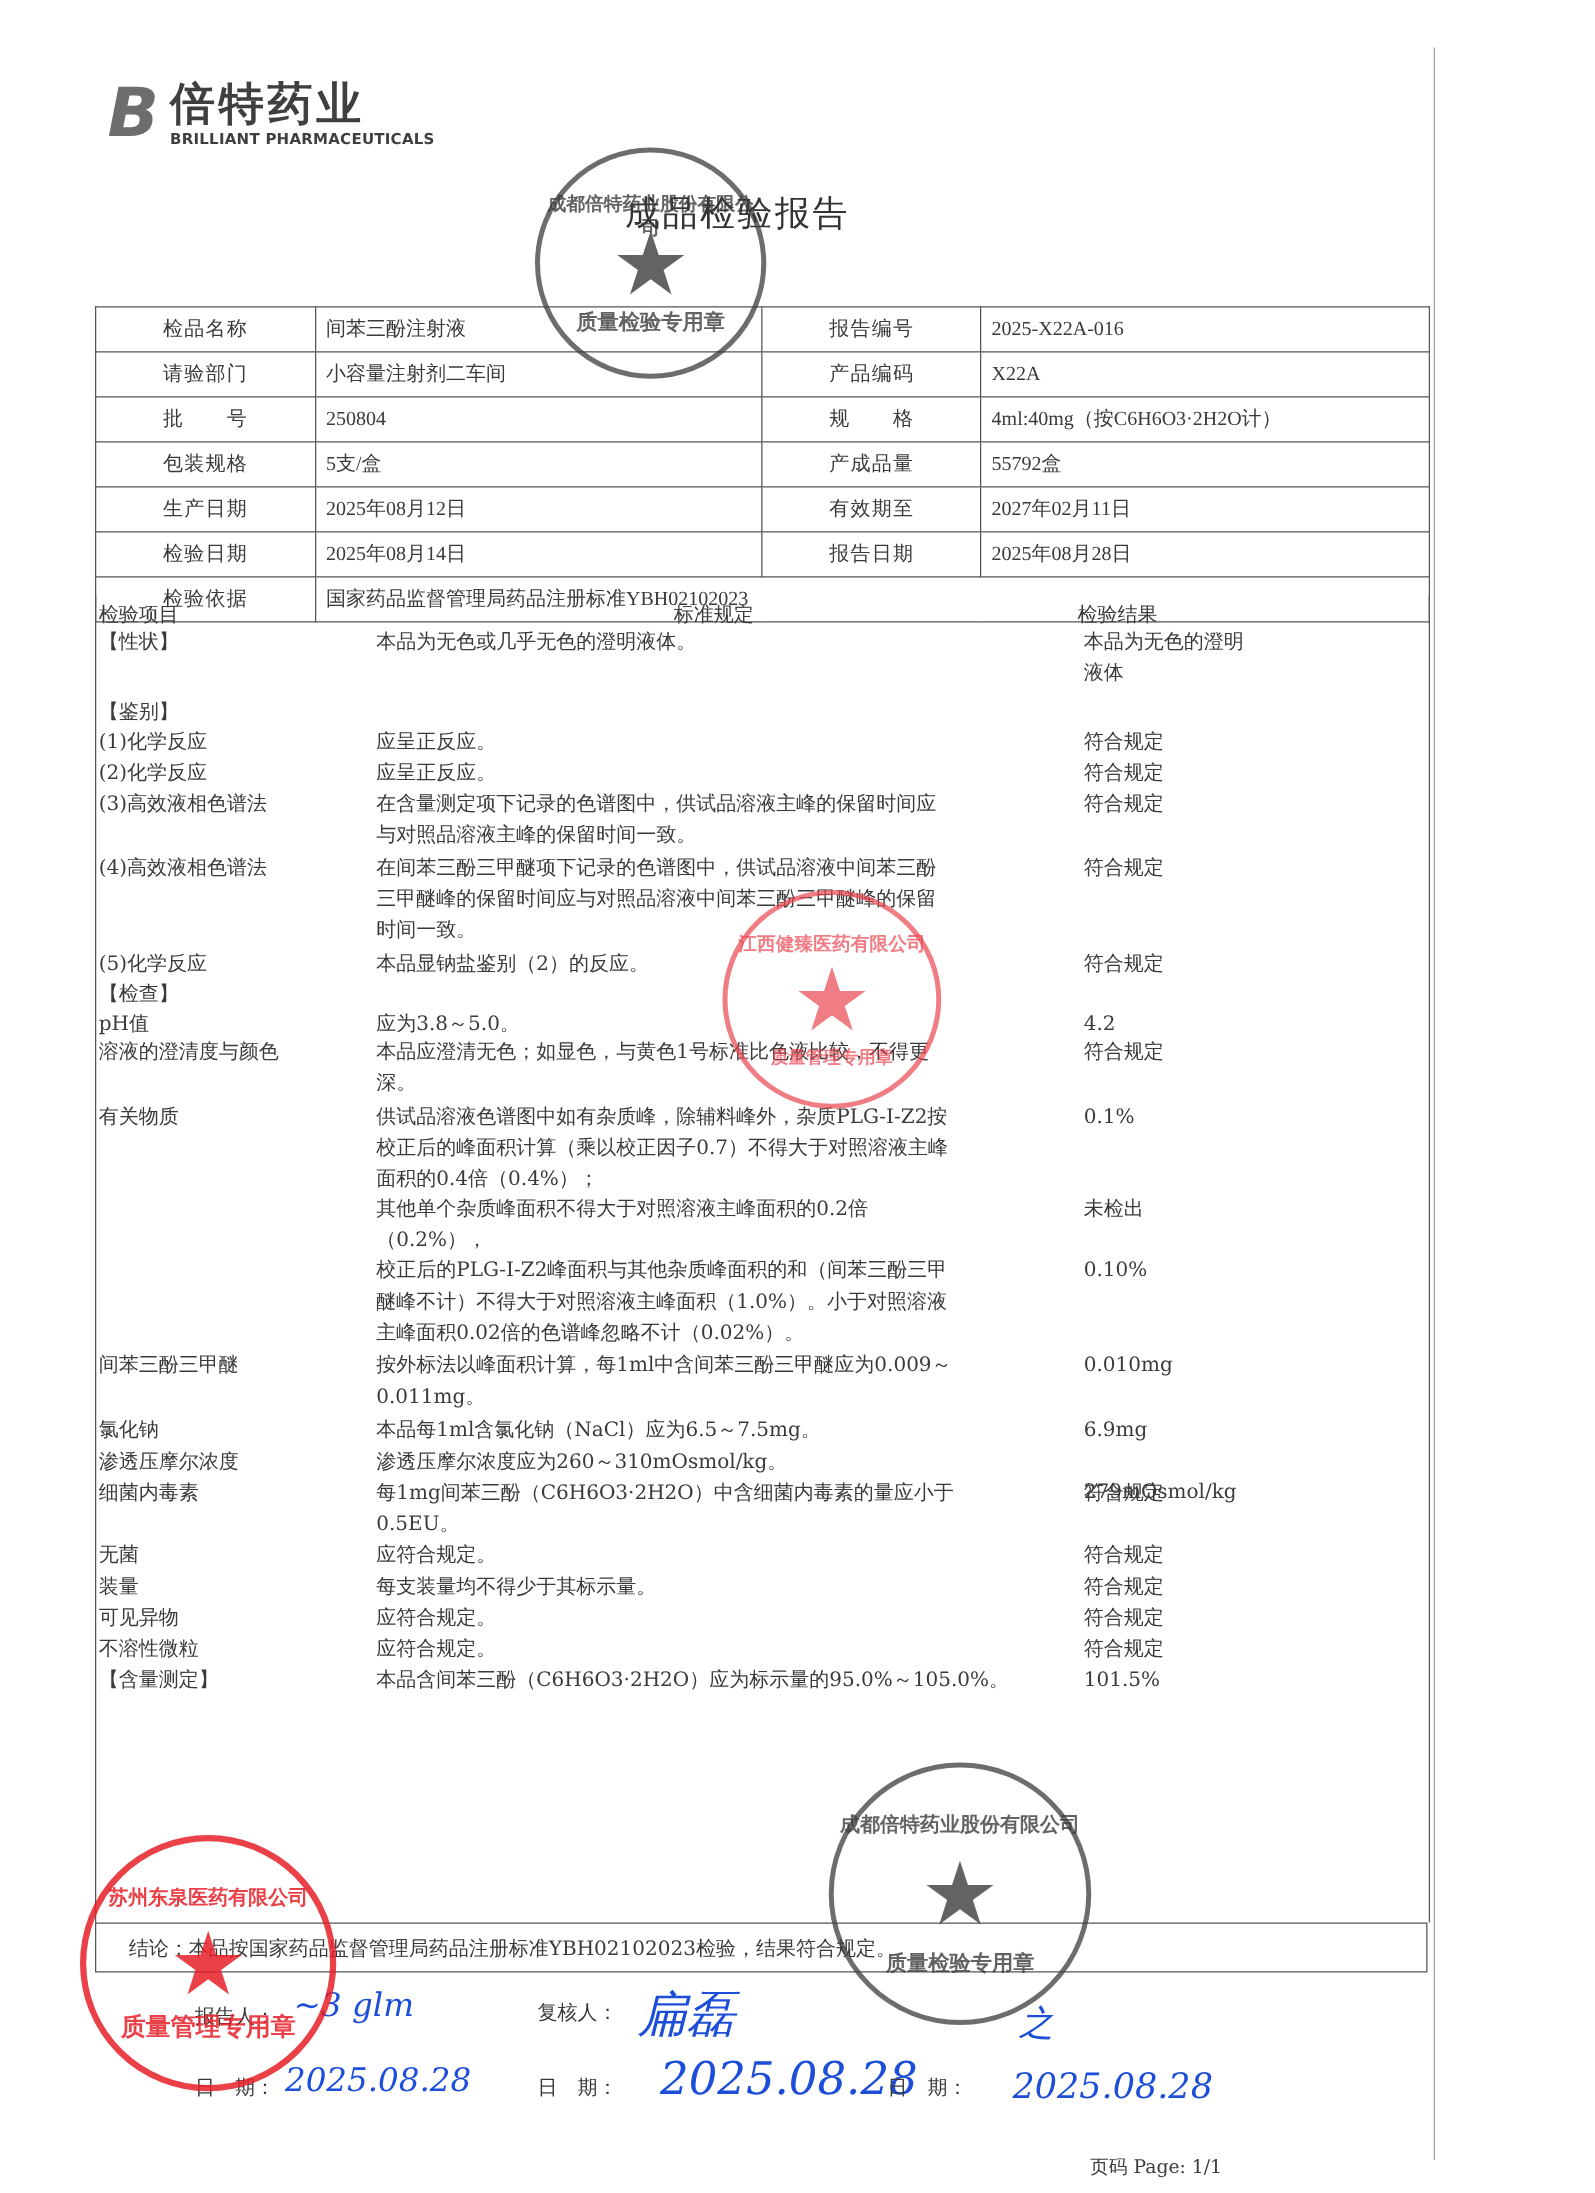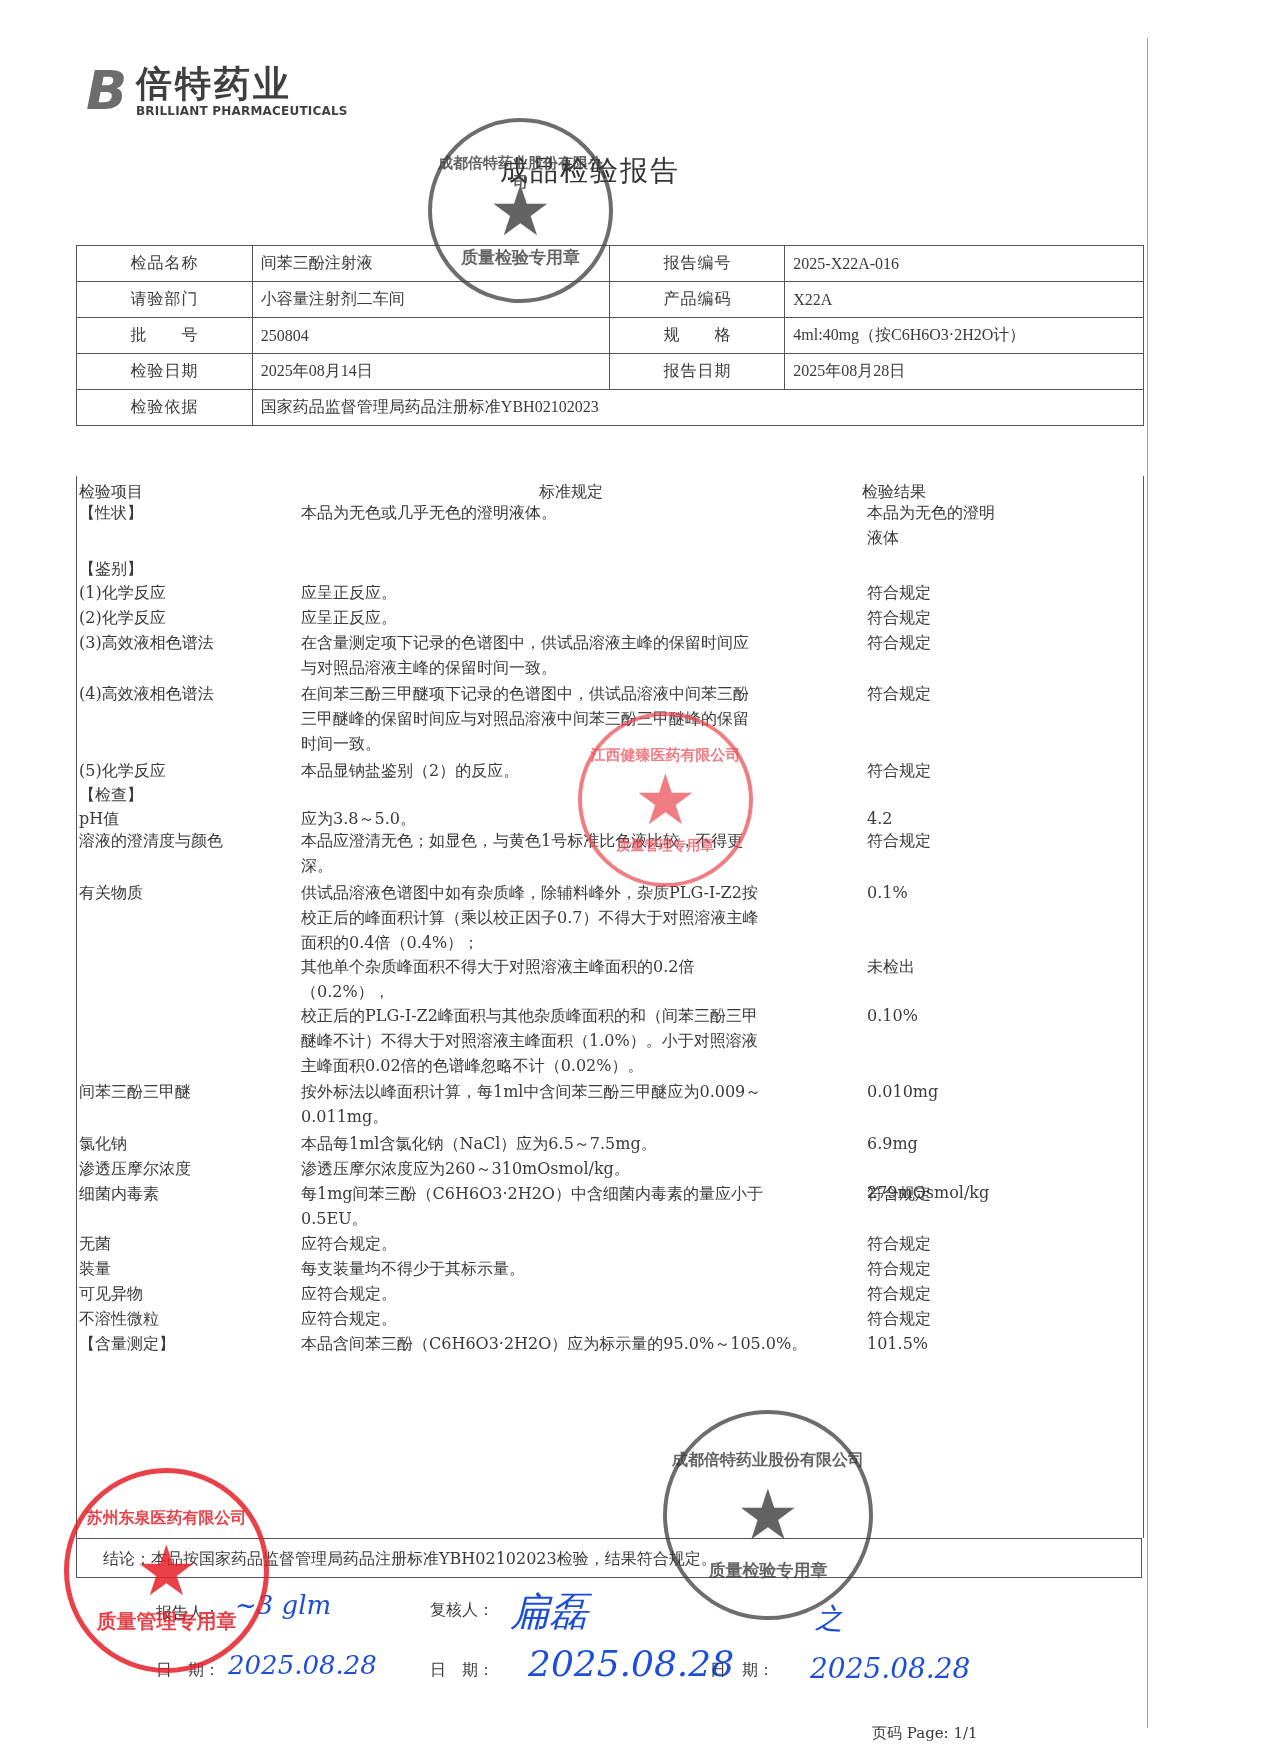--- a/index.html
+++ b/index.html
@@ -77,20 +77,32 @@
         <td class="lbl">产品编码</td>
         <td class="val">X22A</td>
       </tr>
       <tr>
         <td class="lbl">批　　号</td>
         <td class="val">250804</td>
         <td class="lbl">规　　格</td>
         <td class="val">4ml:40mg（按C6H6O3·2H2O计）</td>
       </tr>
       <tr>
+        <td class="lbl">包装规格</td>
+        <td class="val">5支/盒</td>
+        <td class="lbl">产成品量</td>
+        <td class="val">55792盒</td>
+      </tr>
+      <tr>
+        <td class="lbl">生产日期</td>
+        <td class="val">2025年08月12日</td>
+        <td class="lbl">有效期至</td>
+        <td class="val">2027年02月11日</td>
+      </tr>
+      <tr>
         <td class="lbl">检验日期</td>
         <td class="val">2025年08月14日</td>
         <td class="lbl">报告日期</td>
         <td class="val">2025年08月28日</td>
       </tr>
       <tr>
         <td class="lbl">检验依据</td>
         <td class="val" colspan="3">国家药品监督管理局药品注册标准YBH02102023</td>
       </tr>
     </tbody>

